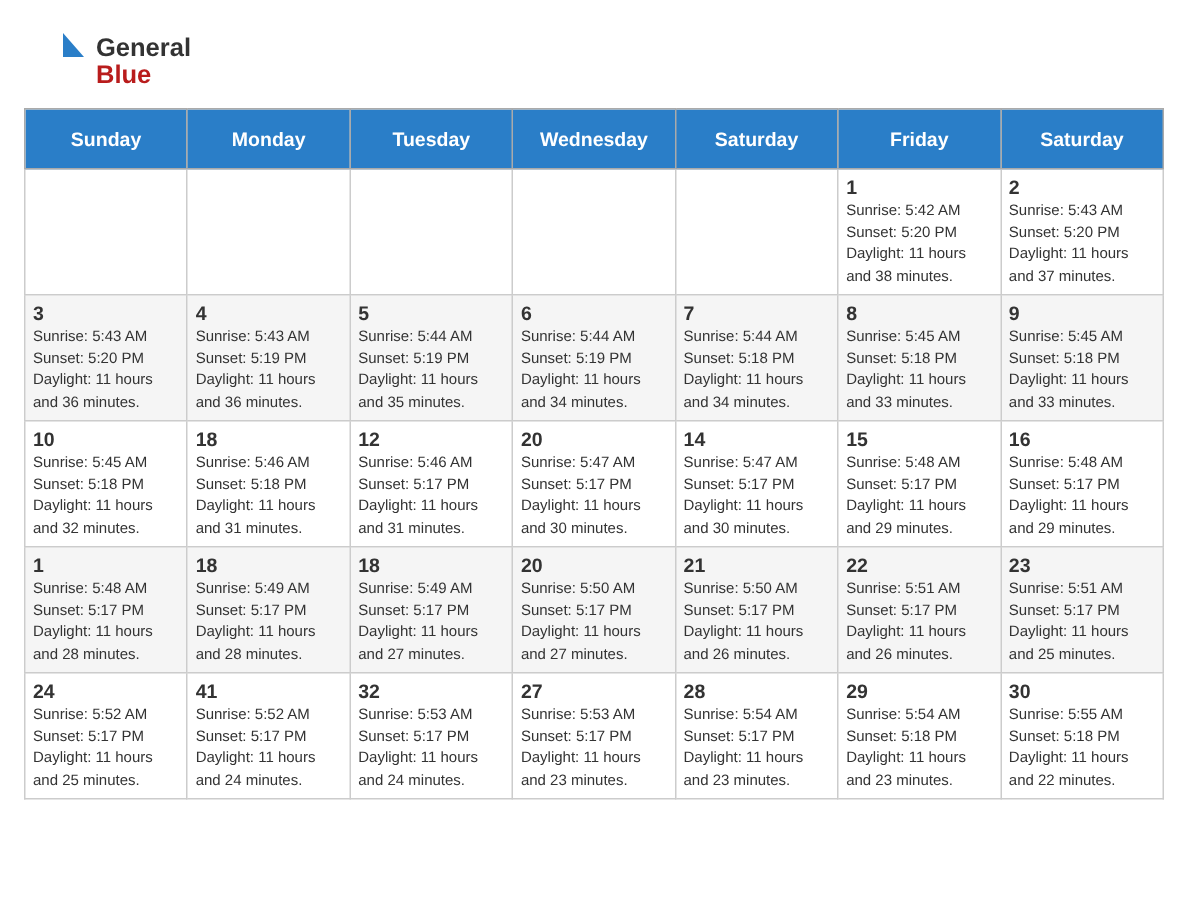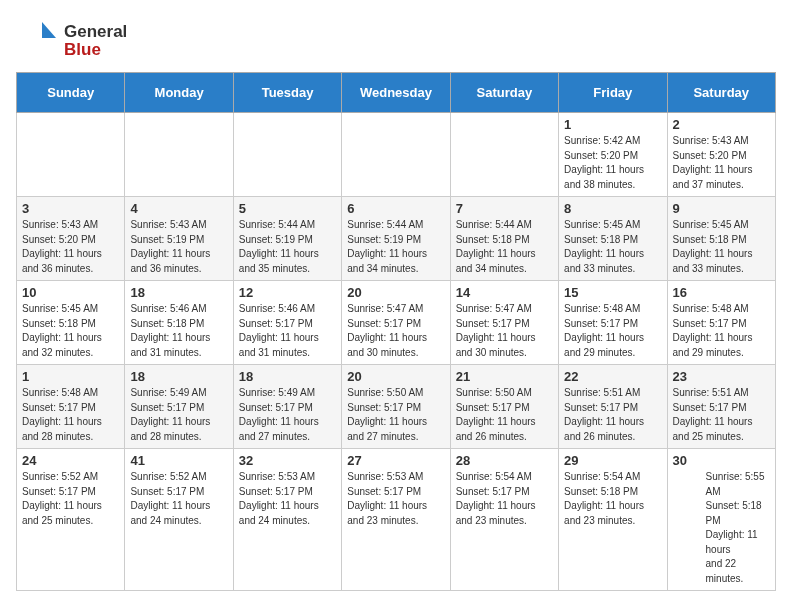--- a/index.html
+++ b/index.html
@@ -319,20 +319,20 @@
         </td>
         <td>
           <div class="day-num">29</div>
           <div class="day-info" style="white-space: pre-line;">Sunrise: 5:54 AM
 Sunset: 5:18 PM
 Daylight: 11 hours
 and 23 minutes.</div>
         </td>
         <td>
           <div class="day-num">30</div>
-          <div class="day-info" style="white-space: pre-line; margin-left: 33px;">Sunrise: 5:55 AM
+          <div class="day-info" style="white-space: pre-line;">Sunrise: 5:55 AM
 Sunset: 5:18 PM
 Daylight: 11 hours
 and 22 minutes.</div>
         </td>
       </tr>
     </tbody>
 </table>
 
 </body></html>

